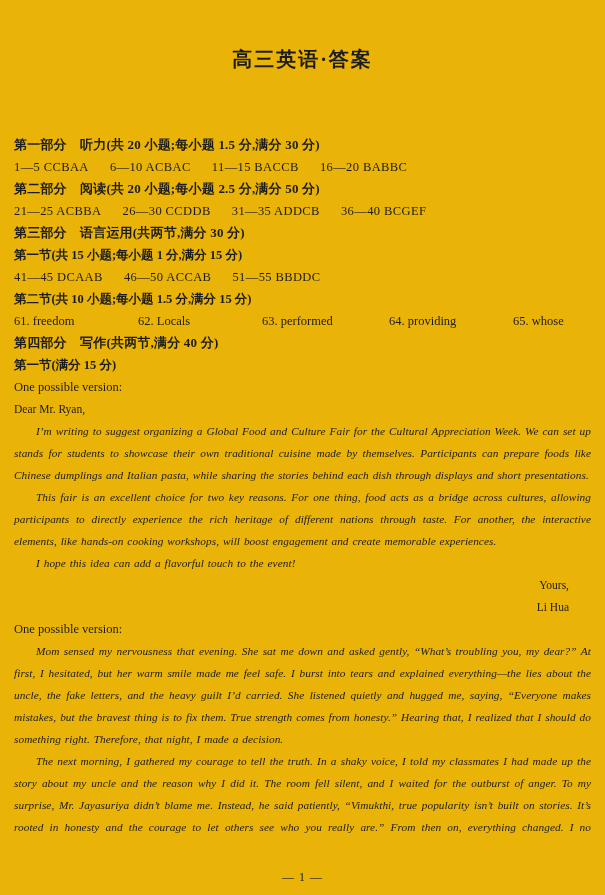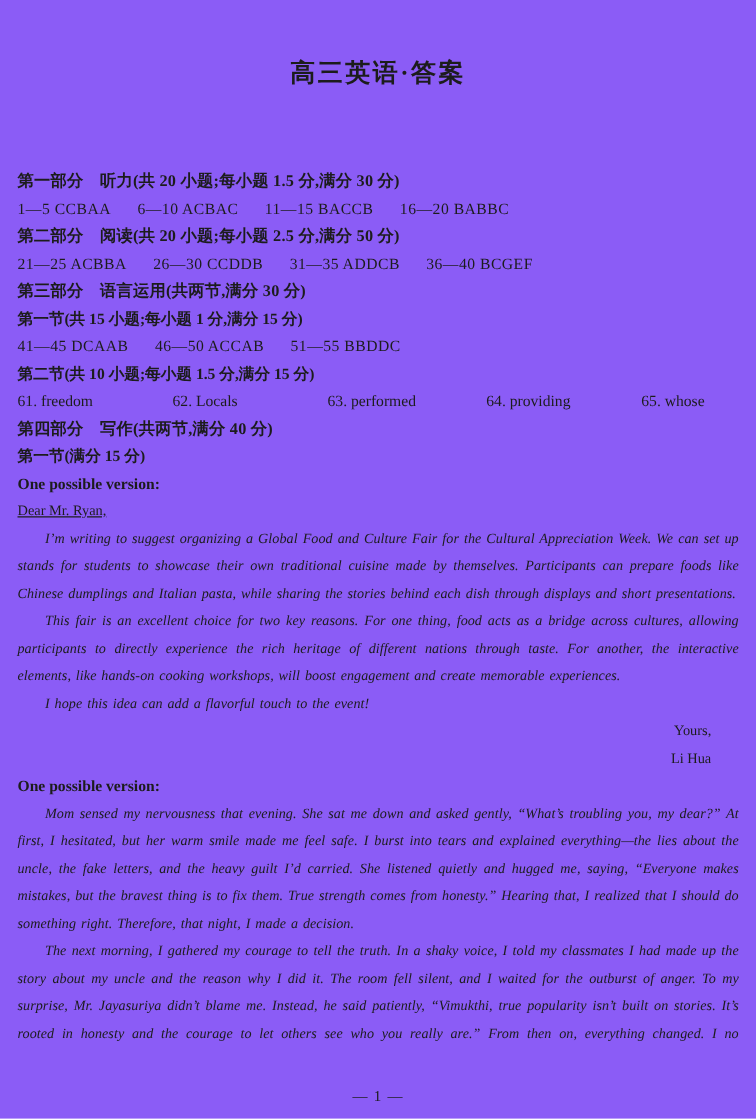--- a/index.html
+++ b/index.html
@@ -5,21 +5,21 @@
   html, body {
     margin: 0;
     padding: 0;
     background: #ffffff;
   }
   .page {
     position: relative;
     width: 605px;
     height: 895px;
     margin: 0 auto;
-    background: #8b5cf6;
+    background: #eab308;
     color: #1c1c1c;
     box-sizing: border-box;
     padding: 44px 14px 0 14px;
     overflow: hidden;
     font-family: "Liberation Serif", "DejaVu Serif", serif;
   }
   .title {
     margin: 0 0 60px 0;
     text-align: center;
     font-size: 20px;
@@ -48,39 +48,38 @@
     letter-spacing: 0.4px;
   }
   .answers span:last-child { margin-right: 0; }
   .fill-row {
     display: grid;
     grid-template-columns: 124px 124px 127px 124px auto;
     line-height: 22px;
     font-size: 12.5px;
   }
   .version-label {
-    font-weight: bold;
+    font-weight: normal;
     font-size: 12.5px;
     line-height: 22px;
   }
   .essay {
     margin: 0;
     font-size: 11.3px;
     line-height: 22px;
     text-align: justify;
     word-spacing: 1px;
     letter-spacing: 0.05px;
     font-style: italic;
   }
   .indent { text-indent: 22px; }
   .continues { text-align-last: justify; }
   .salutation {
     font-size: 11.5px;
     line-height: 22px;
-    text-decoration: underline;
   }
   .sig {
     text-align: right;
     padding-right: 22px;
     font-size: 11.5px;
     line-height: 22px;
   }
   .page-number {
     position: absolute;
     left: 0;

